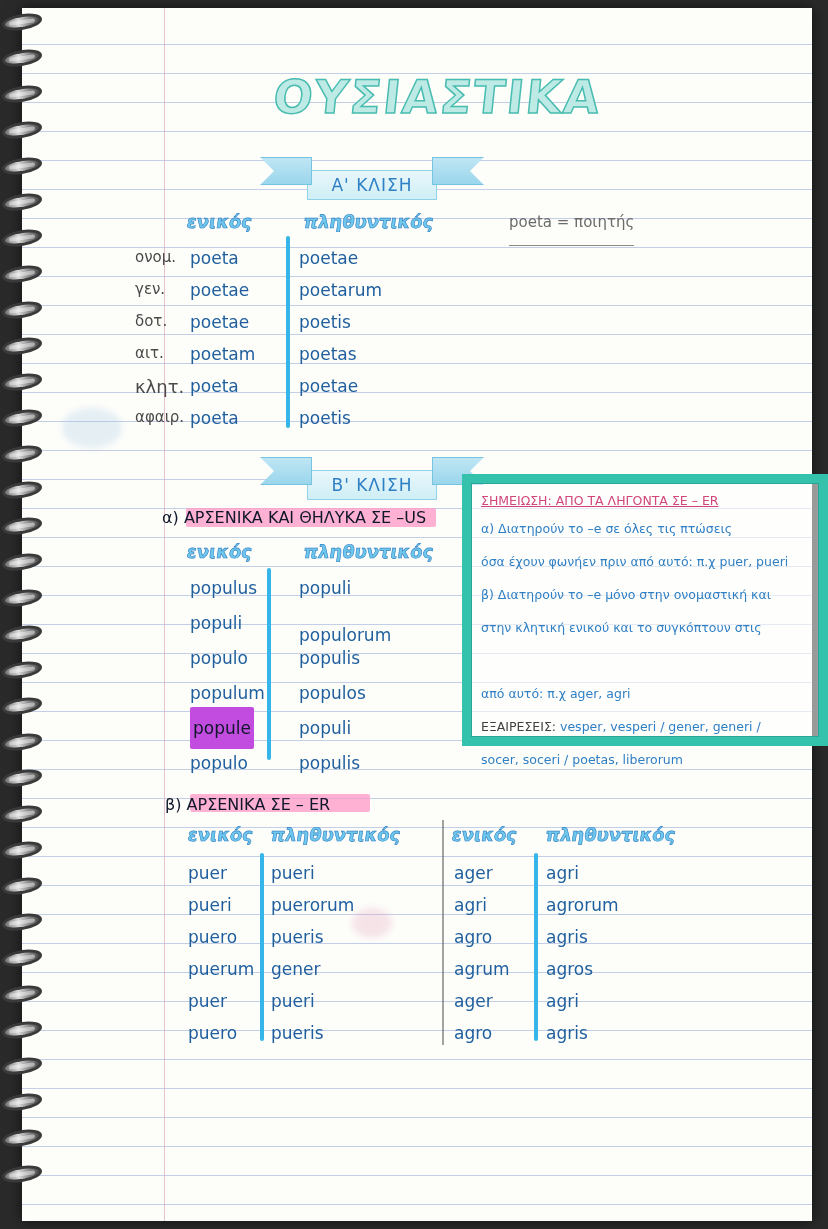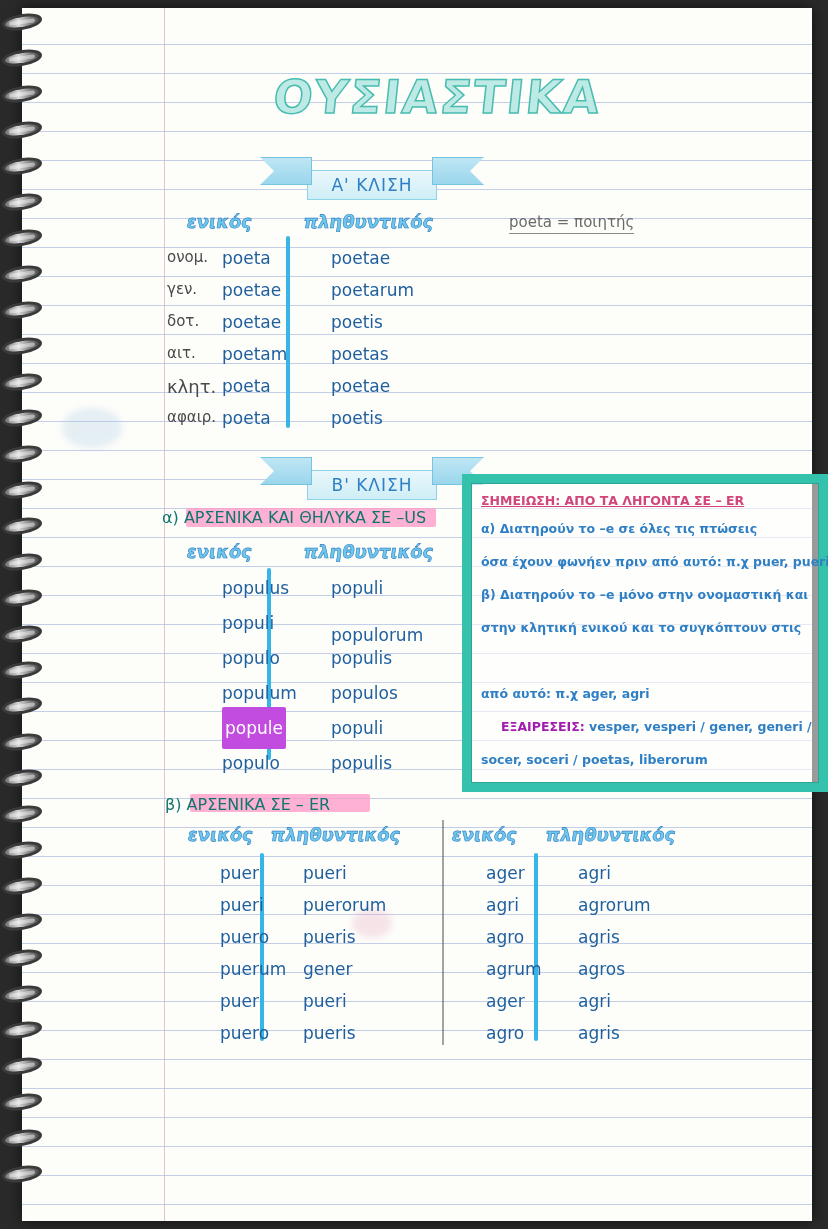--- a/index.html
+++ b/index.html
@@ -92,58 +92,56 @@
     color:#6fc7ec;
     -webkit-text-stroke:.6px #2f7fc4;
     transform: skewX(-8deg);
     white-space:nowrap;
   }
   .cell {
     position:absolute;
     font-family:"DejaVu Sans", sans-serif;
     font-size:17px;
     white-space:nowrap;
-    margin-left:32px;
   }
   .vrule {
     position:absolute; width:4px;
     background:#36b6e8; border-radius:2px;
   }
   .hl-violet{
-    background:#c34ce0; color:#ffffff; padding:11px 3px; border-radius:2px;
+    background:#c34ce0; color:#0f172a; padding:11px 3px; border-radius:2px;
   }
   
   #notebox {
-    position:absolute; left:440px; top:466px; width:366px; height:318px;
+    position:absolute; left:440px; top:466px; width:366px; height:272px;
     border:9px solid #34c2ad;
     background:rgba(255,255,255,.55);
     box-shadow: inset 0 0 0 1px #2aa596;
-    font-weight: bold;
   }
   #notebox-inner{ position:absolute; left:0; top:0; right:0; bottom:0; }
   .nb-line {
     position:absolute; left:10px;
     font-family:"DejaVu Sans", sans-serif; font-size:12.5px;
     color:#2f7fc4; white-space:nowrap;
   }
   .nb-head {
     color:#d2457a; text-decoration:underline; font-size:12.5px;
   }
   .sep-line {
     position:absolute; height:1px; background:#2f7fc4; opacity:.7;
   }
   .equation {
     position:absolute;
     font-family:"DejaVu Sans", sans-serif; font-size:15px; color:#6b6b6b;
     border-bottom:1px solid #8a8a8a;
-    padding-bottom:2px;
+    padding-bottom:14px;
   }
   .section-label{
     position:absolute;
-    font-family:"DejaVu Sans", sans-serif; font-size:16px; color:#0f766e;
+    font-family:"DejaVu Sans", sans-serif; font-size:16px; color:#0f172a;
     white-space:nowrap;
   }
   .hdr-pink-bg{
     position:absolute; background:#ff9ecb; opacity:.8; border-radius:2px;
   }
   .smudge{
     position:absolute; border-radius:50%; filter:blur(3px); opacity:.25;
   }
 </style>
 </head>
@@ -266,21 +264,21 @@
       </div>
 
     <div id="notebox">
       <div id="notebox-inner">
           <div class="nb-line nb-head" style="top: 10px;">ΣΗΜΕΙΩΣΗ: ΑΠΟ ΤΑ ΛΗΓΟΝΤΑ ΣΕ – ΕR</div>
           <div class="nb-line" style="top: 38px;">α) Διατηρούν το –e σε όλες τις πτώσεις</div>
           <div class="nb-line" style="top: 71px;">όσα έχουν φωνήεν πριν από αυτό: π.χ puer, pueri</div>
           <div class="nb-line" style="top: 104px;">β) Διατηρούν το –e μόνο στην ονομαστική και</div>
           <div class="nb-line" style="top: 137px;">στην κλητική ενικού και το συγκόπτουν στις</div>
           <div class="nb-line" style="top: 203px;">από αυτό: π.χ ager, agri</div>
-          <div class="nb-line" style="top: 236px;"><span style="color: #a21caf; margin-left: 20px;">ΕΞΑΙΡΕΣΕΙΣ:</span><span> vesper, vesperi / gener, generi /</span></div>
+          <div class="nb-line" style="top: 236px;"><span style="color: #404040;">ΕΞΑΙΡΕΣΕΙΣ:</span><span> vesper, vesperi / gener, generi /</span></div>
           <div class="nb-line" style="top: 269px;">socer, soceri / poetas, liberorum</div>
         </div>
     </div>
 
   </div>
 
   <div id="spiral">
       <div class="ring" style="top: 14px;"></div>
       <div class="ring" style="top: 50px;"></div>
       <div class="ring" style="top: 86px;"></div>

